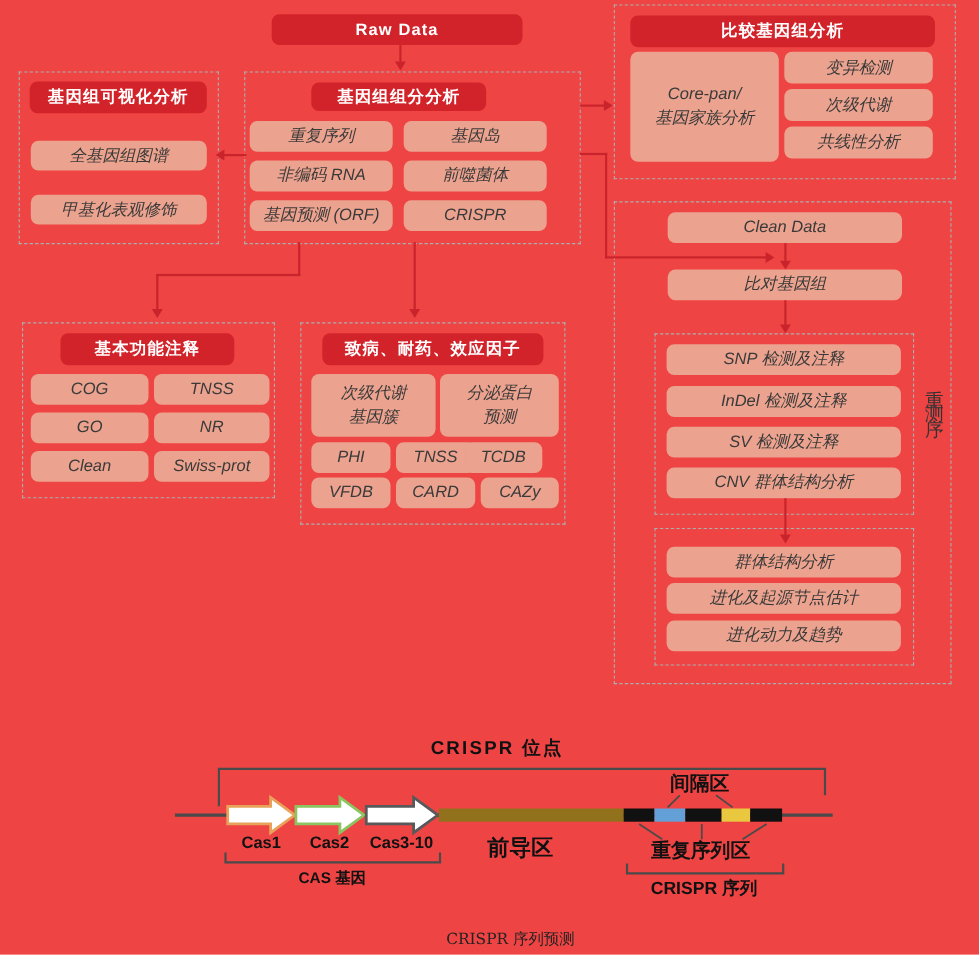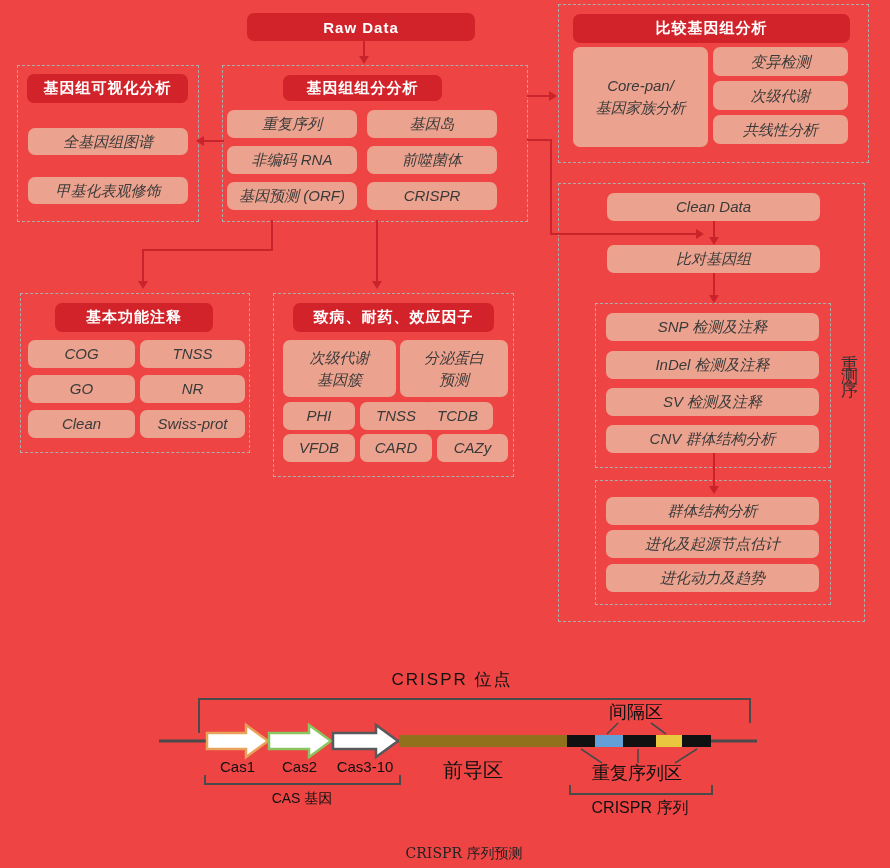--- a/index.html
+++ b/index.html
@@ -12,21 +12,21 @@
   .item{position:absolute;background:#eba28e;color:#3a3a3a;border-radius:7px;
         display:flex;align-items:center;justify-content:center;
         font-size:15px;text-align:center;line-height:1.45;flex-direction:column;font-style:italic;}
   .item .ln{display:block;}
   .lh{position:absolute;background:#c9242b;height:2px;}
   .lv{position:absolute;background:#c9242b;width:2px;}
   .ah{position:absolute;width:0;height:0;}
   .ah.down{border-left:5px solid transparent;border-right:5px solid transparent;border-top:8px solid #c9242b;}
   .ah.left{border-top:5px solid transparent;border-bottom:5px solid transparent;border-right:8px solid #c9242b;}
   .ah.right{border-top:5px solid transparent;border-bottom:5px solid transparent;border-left:8px solid #c9242b;}
-  .lbl{position:absolute;color:#111;font-weight:400;text-align:center;}
+  .lbl{position:absolute;color:#111;font-weight:700;text-align:center;}
   .vlbl{position:absolute;writing-mode:vertical-rl;font-size:17px;color:#333;
         letter-spacing:13px;left:838px;top:341px;font-weight:400;}
   .caption{position:absolute;font-family:"DejaVu Serif","Liberation Serif",serif;
            font-size:14px;color:#222;text-align:center;font-weight:400;}
   svg{position:absolute;left:0;top:0;pointer-events:none;}
 </style>
 </head>
 <body>
 
 <div class="canvas">

